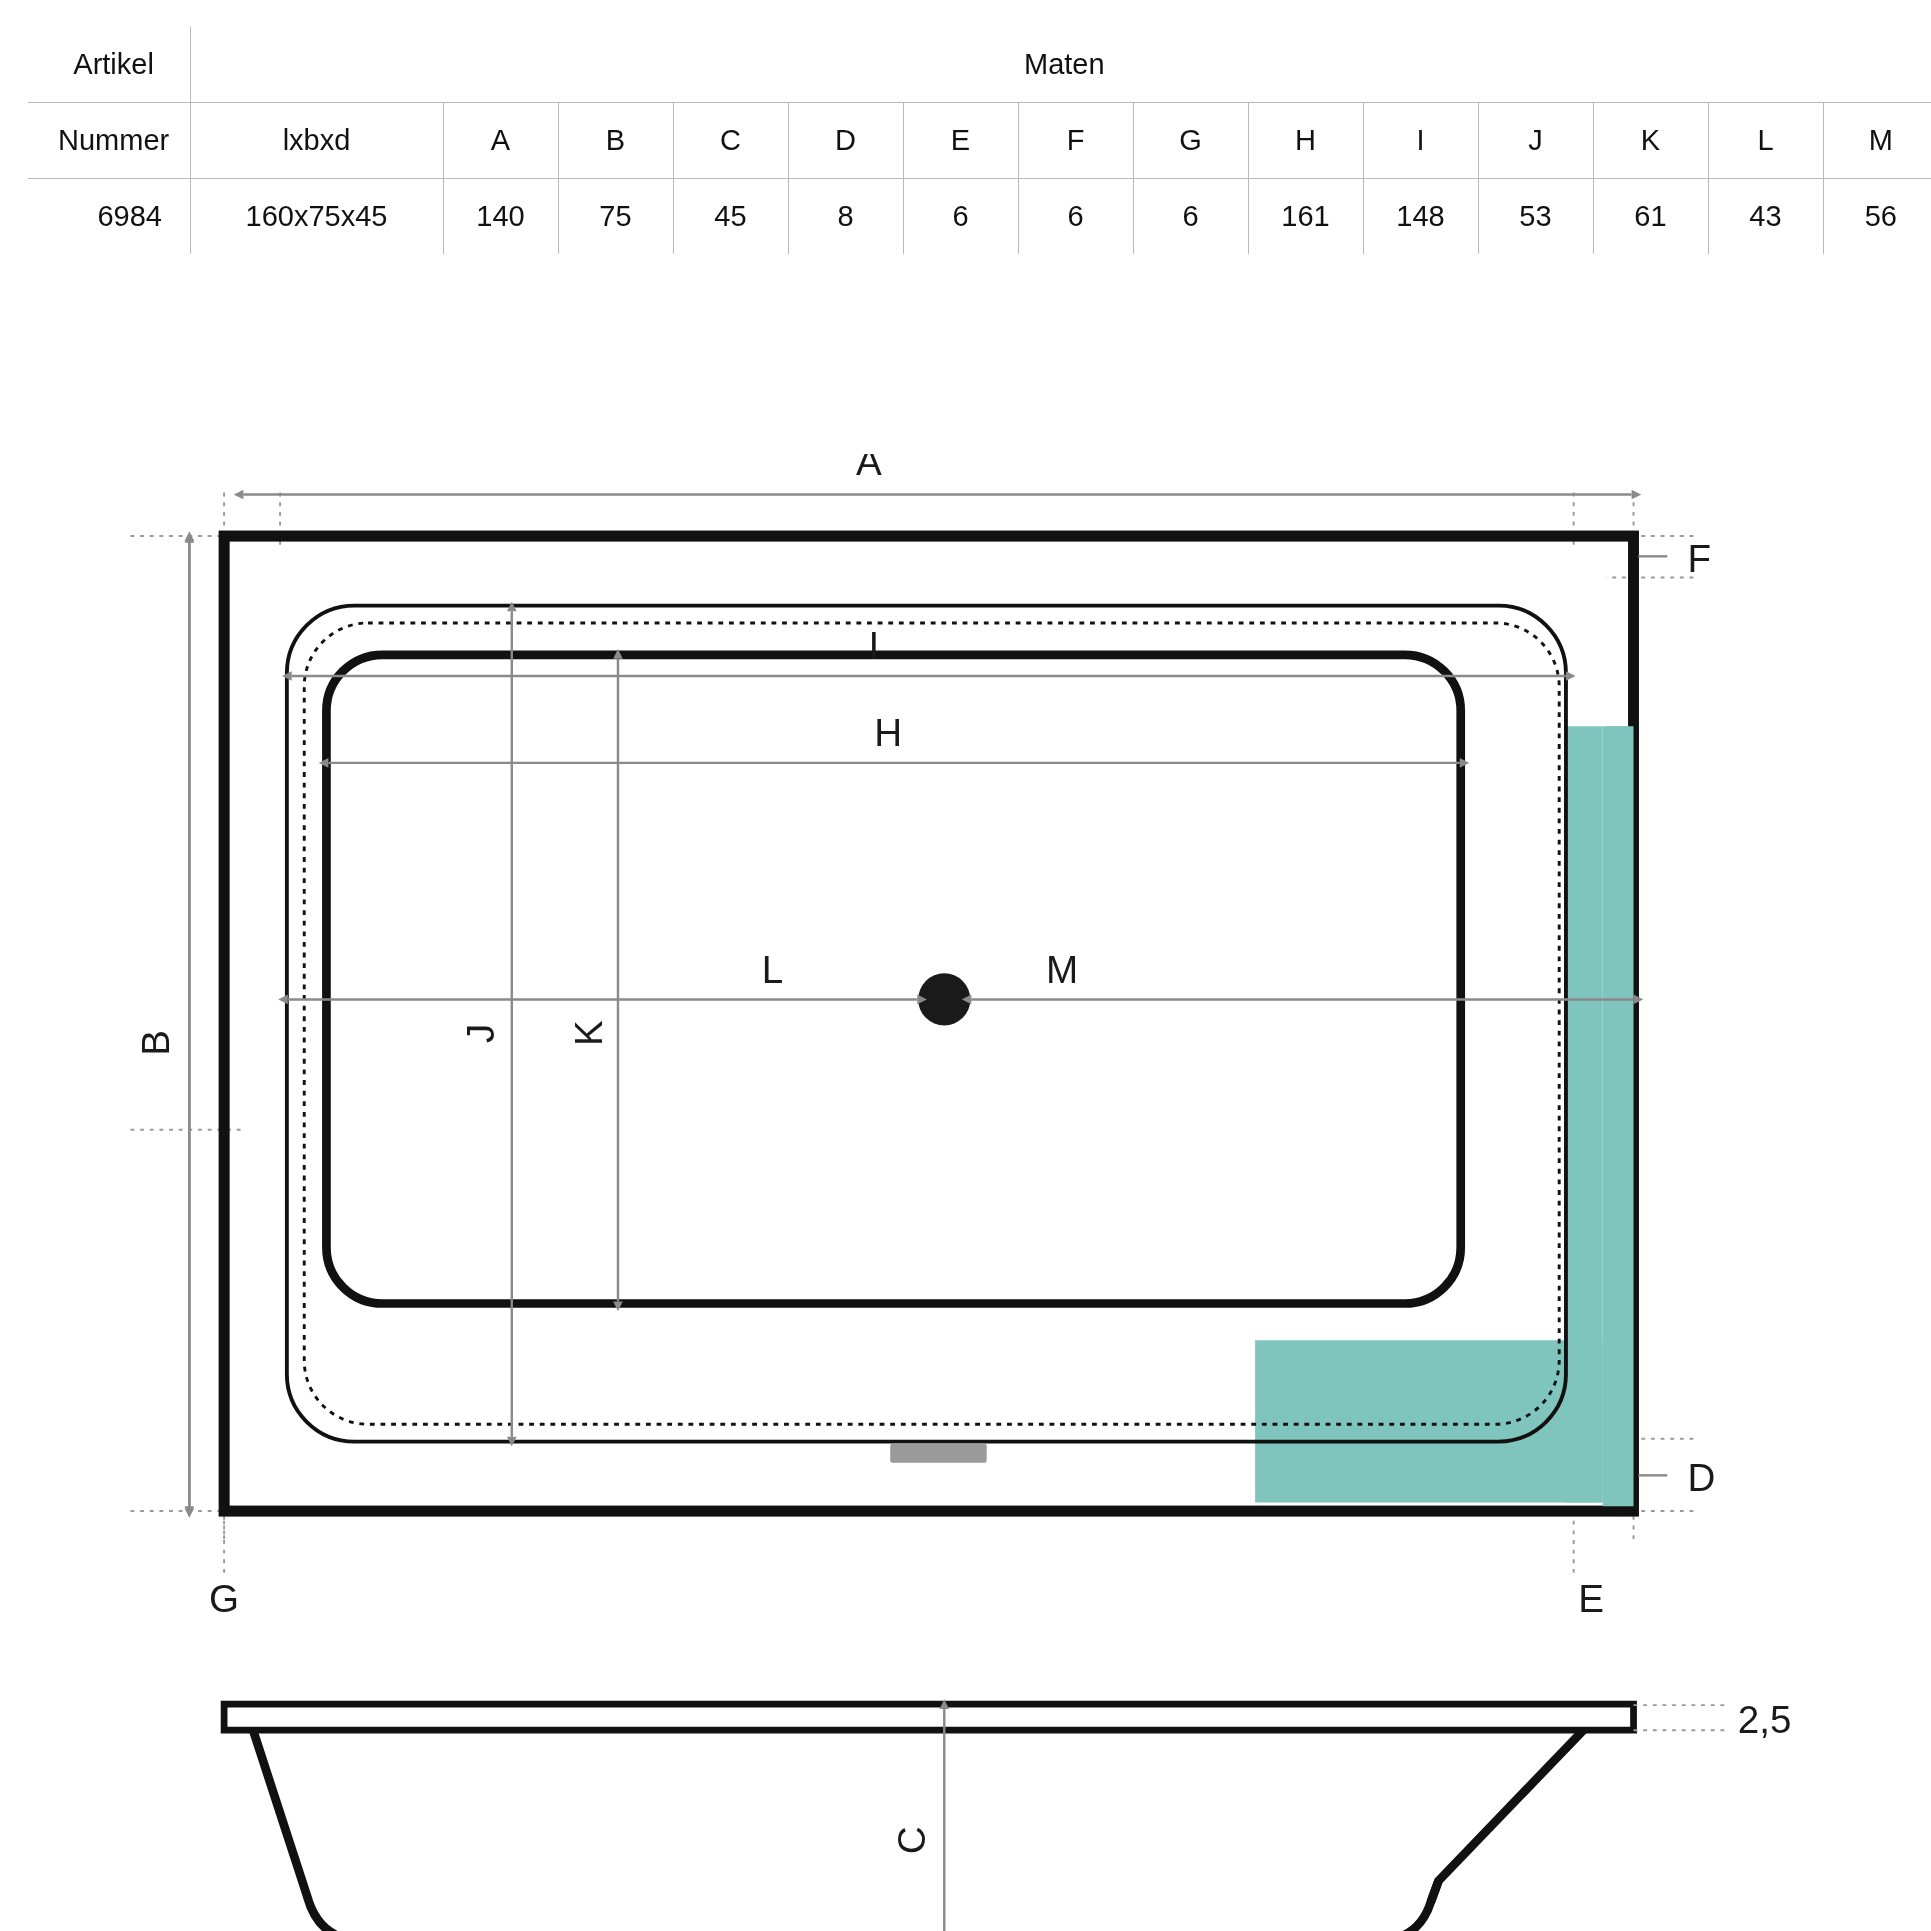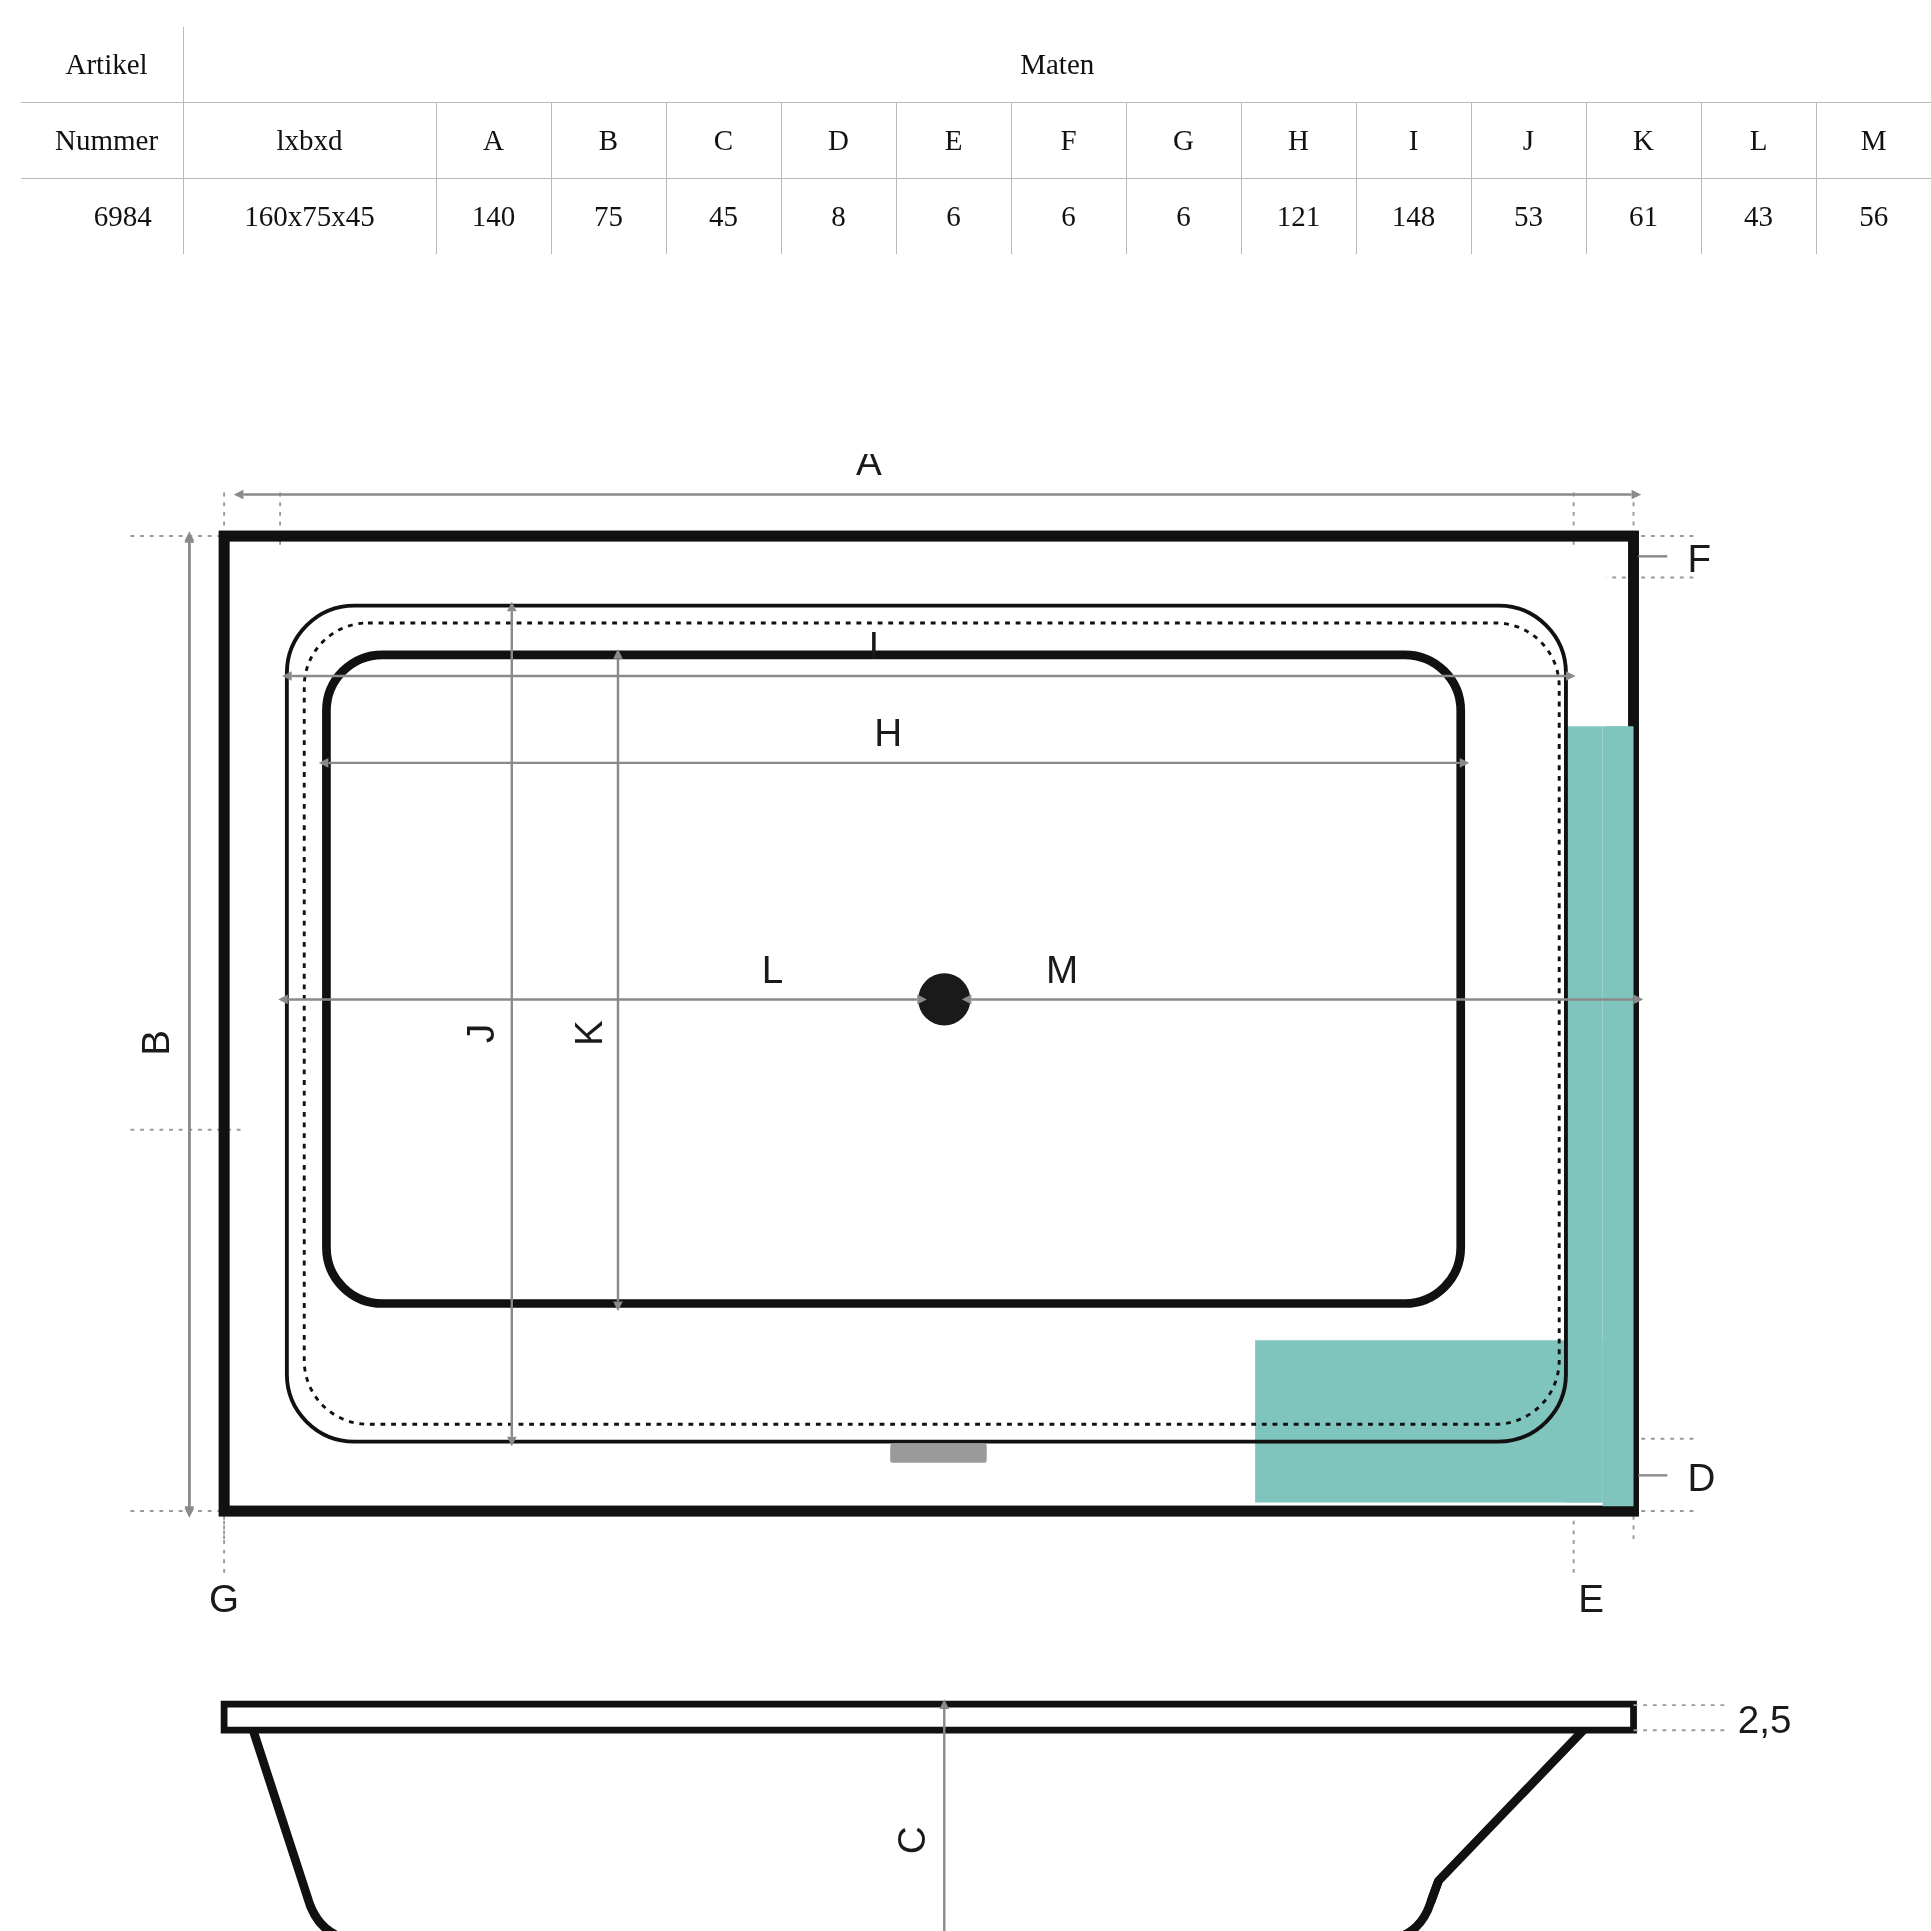--- a/index.html
+++ b/index.html
@@ -12,24 +12,23 @@
     height: 1931px;
     font-family: "Liberation Sans", sans-serif;
     color: #1a1a1a;
     overflow: hidden;
     position: relative;
   }
 
   
   .table-wrap {
     position: absolute;
-    left: 21px;
+    left: 28px;
     top: 27px;
     width: 1890px;
-    font-family: Liberation Serif, serif;
   }
   table.spec {
     border-collapse: collapse;
     width: 100%;
     table-layout: fixed;
   }
   table.spec th, table.spec td {
     border: 1px solid #b9b9b9;
     text-align: center;
     font-weight: normal;
@@ -153,21 +152,21 @@
     <tr>
       <td class="num-cell">6984</td>
       <td class="lxbxd-cell">160x75x45</td>
       <td>140</td>
       <td>75</td>
       <td>45</td>
       <td>8</td>
       <td>6</td>
       <td>6</td>
       <td>6</td>
-      <td>121</td>
+      <td>161</td>
       <td>148</td>
       <td>53</td>
       <td>61</td>
       <td>43</td>
       <td>56</td>
     </tr>
 
 
   </tbody>
     </table>

